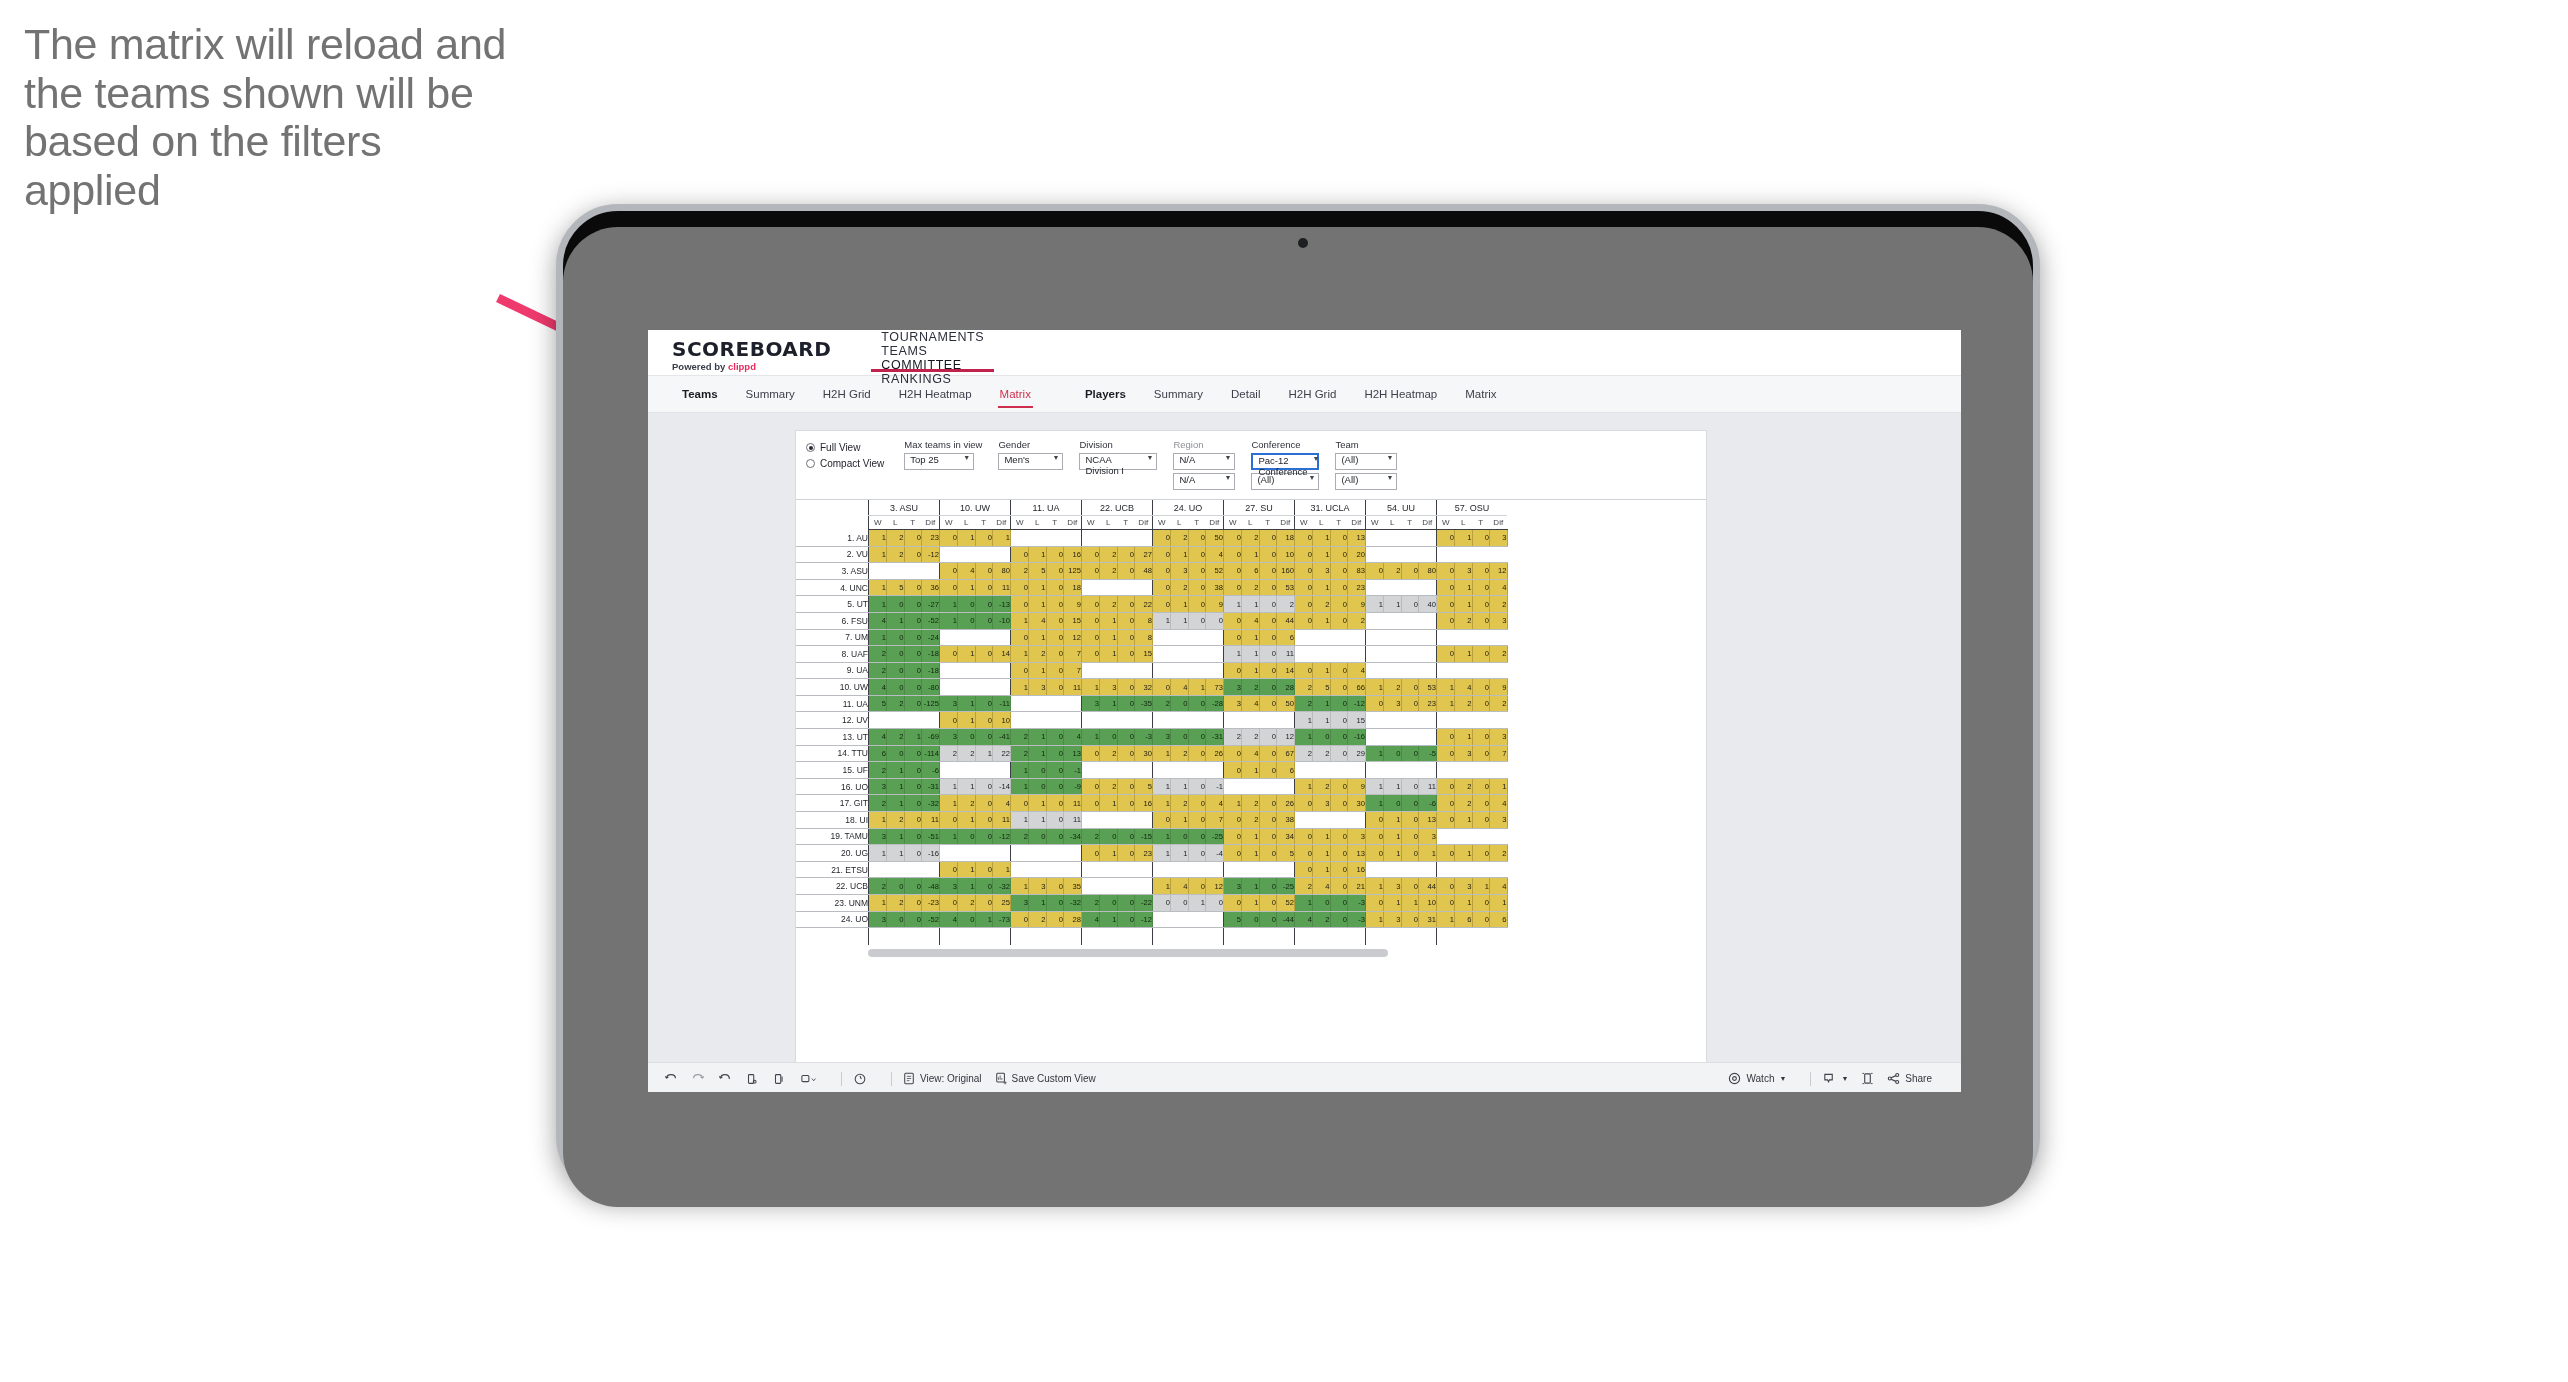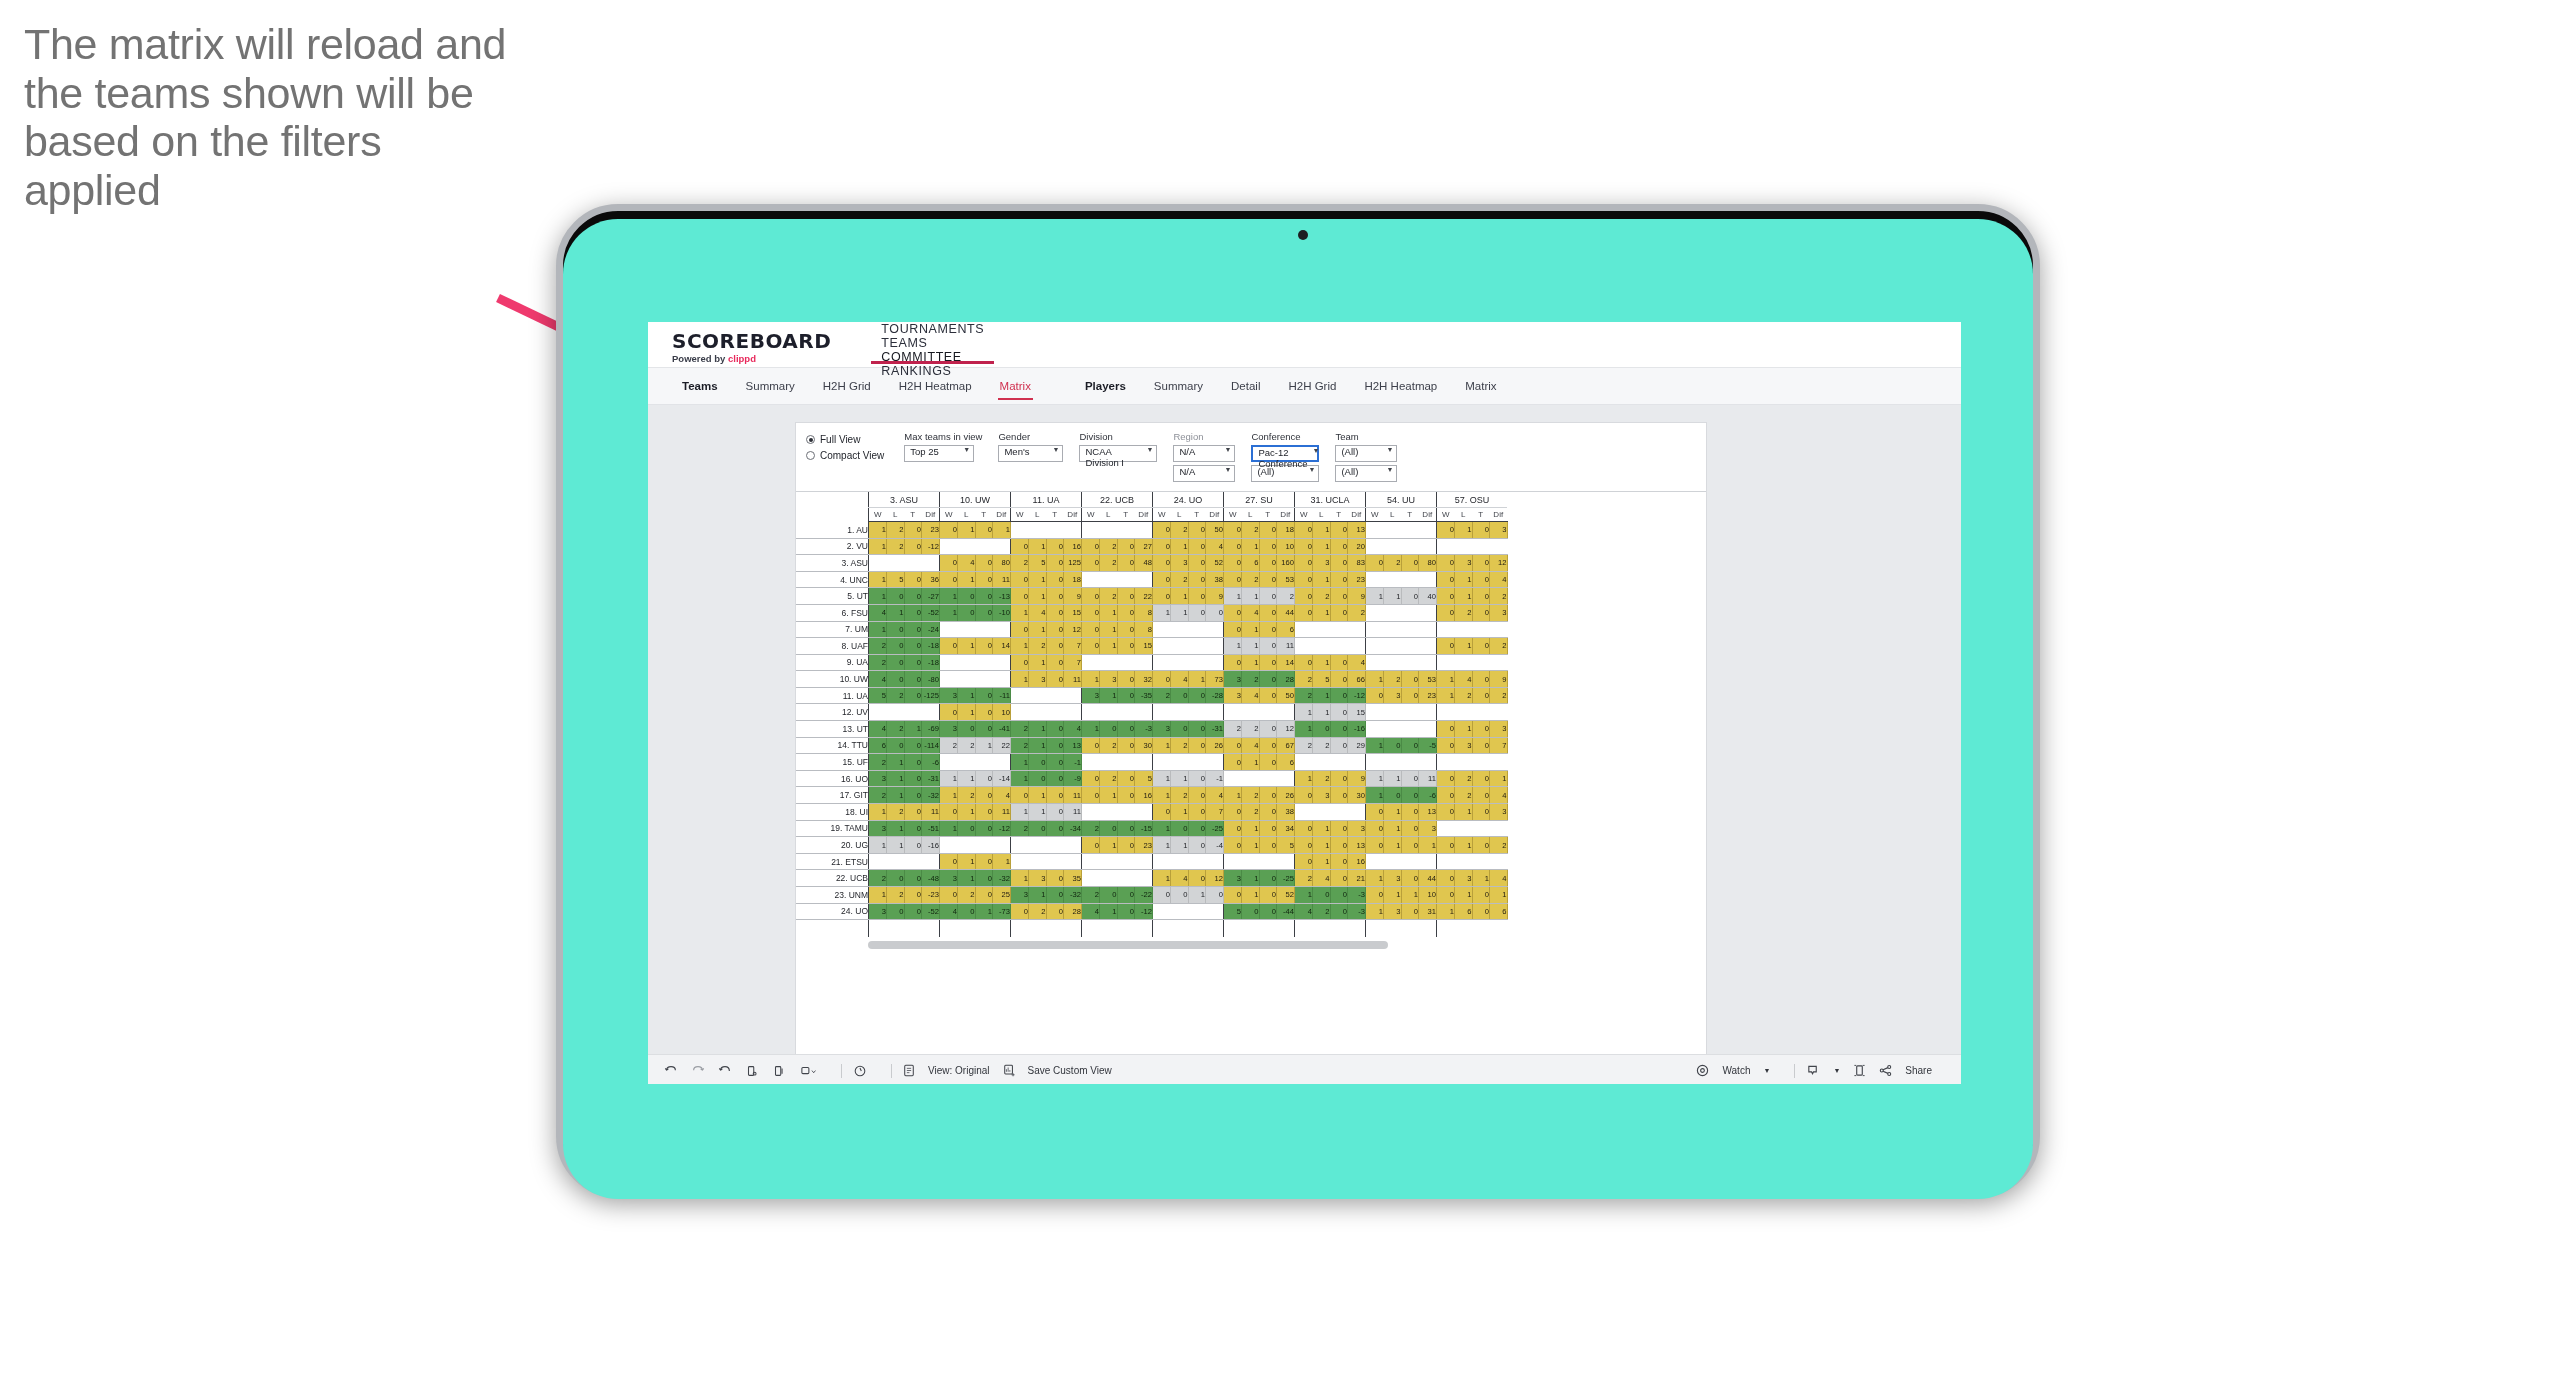--- a/index.html
+++ b/index.html
@@ -26,22 +26,22 @@
   #tablet{
     position:absolute; left:556px; top:204px;
     width:1484px; height:994px;
     background:#0a0a0a;
     border-radius:62px;
     border:7px solid #b3b6bb;
     box-sizing:border-box;
     box-shadow:0 6px 26px rgba(0,0,0,.38);
   }
   #tablet-inner{
-    position:absolute; left:0; top:8px; width:100%; height:100%;
-    border-radius:55px; background:#5eead4; overflow:hidden;
+    position:absolute; left:0; top:16px; width:100%; height:100%;
+    border-radius:55px; background:#737373; overflow:hidden;
   }
   .cam{position:absolute;width:10px;height:10px;border-radius:50%;background:#1d1f22;}
 
   
   #screen{
     position:absolute; left:85px; top:103px;
     width:1313px; height:762px;
     background:#e8eaed; overflow:hidden;
   }
 
@@ -150,21 +150,21 @@
 
   
   #bottombar{
     position:absolute;left:0;bottom:0;width:100%;height:32px;background:#f2f3f5;
     border-top:1px solid #dcdee1;display:flex;align-items:center;padding:0 16px;
     box-sizing:border-box;font-size:10px;color:#32353c;
   }
   .tbtn{display:flex;align-items:center;margin-right:13px;cursor:pointer;white-space:nowrap;}
   .tbtn svg{display:block;}
   .tsep{width:1px;height:14px;background:#c9cbce;margin:0 11px;}
-  .tlabel{margin-left:13px;}
+  .tlabel{margin-left:5px;}
   .spacer{flex:1;}
 </style>
 </head>
 <body>
 
 <div id="annotation">The matrix will reload and the teams shown will be based on the filters applied</div>
 
 <svg id="arrow-svg" viewBox="0 0 480 240">
   <defs>
     <marker id="ah" markerWidth="7" markerHeight="7" refX="2.2" refY="3.5" orient="auto">

